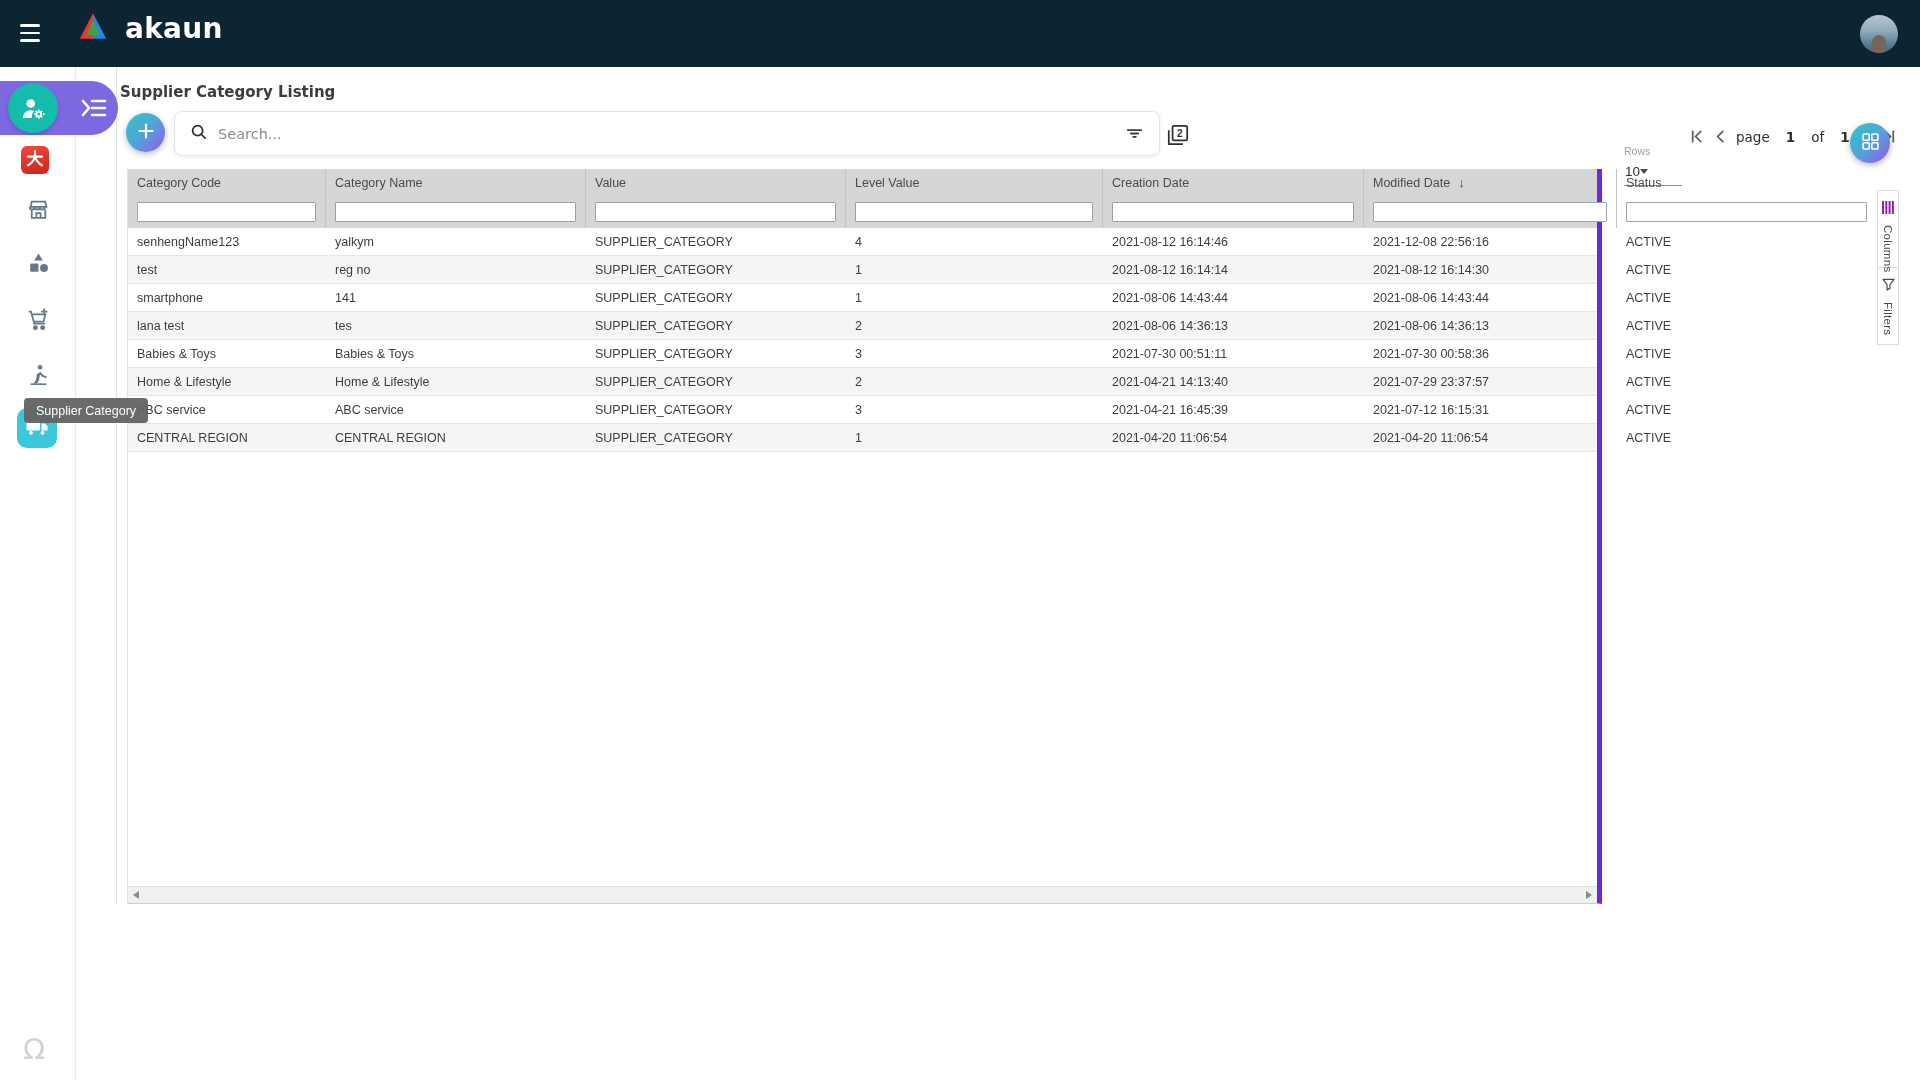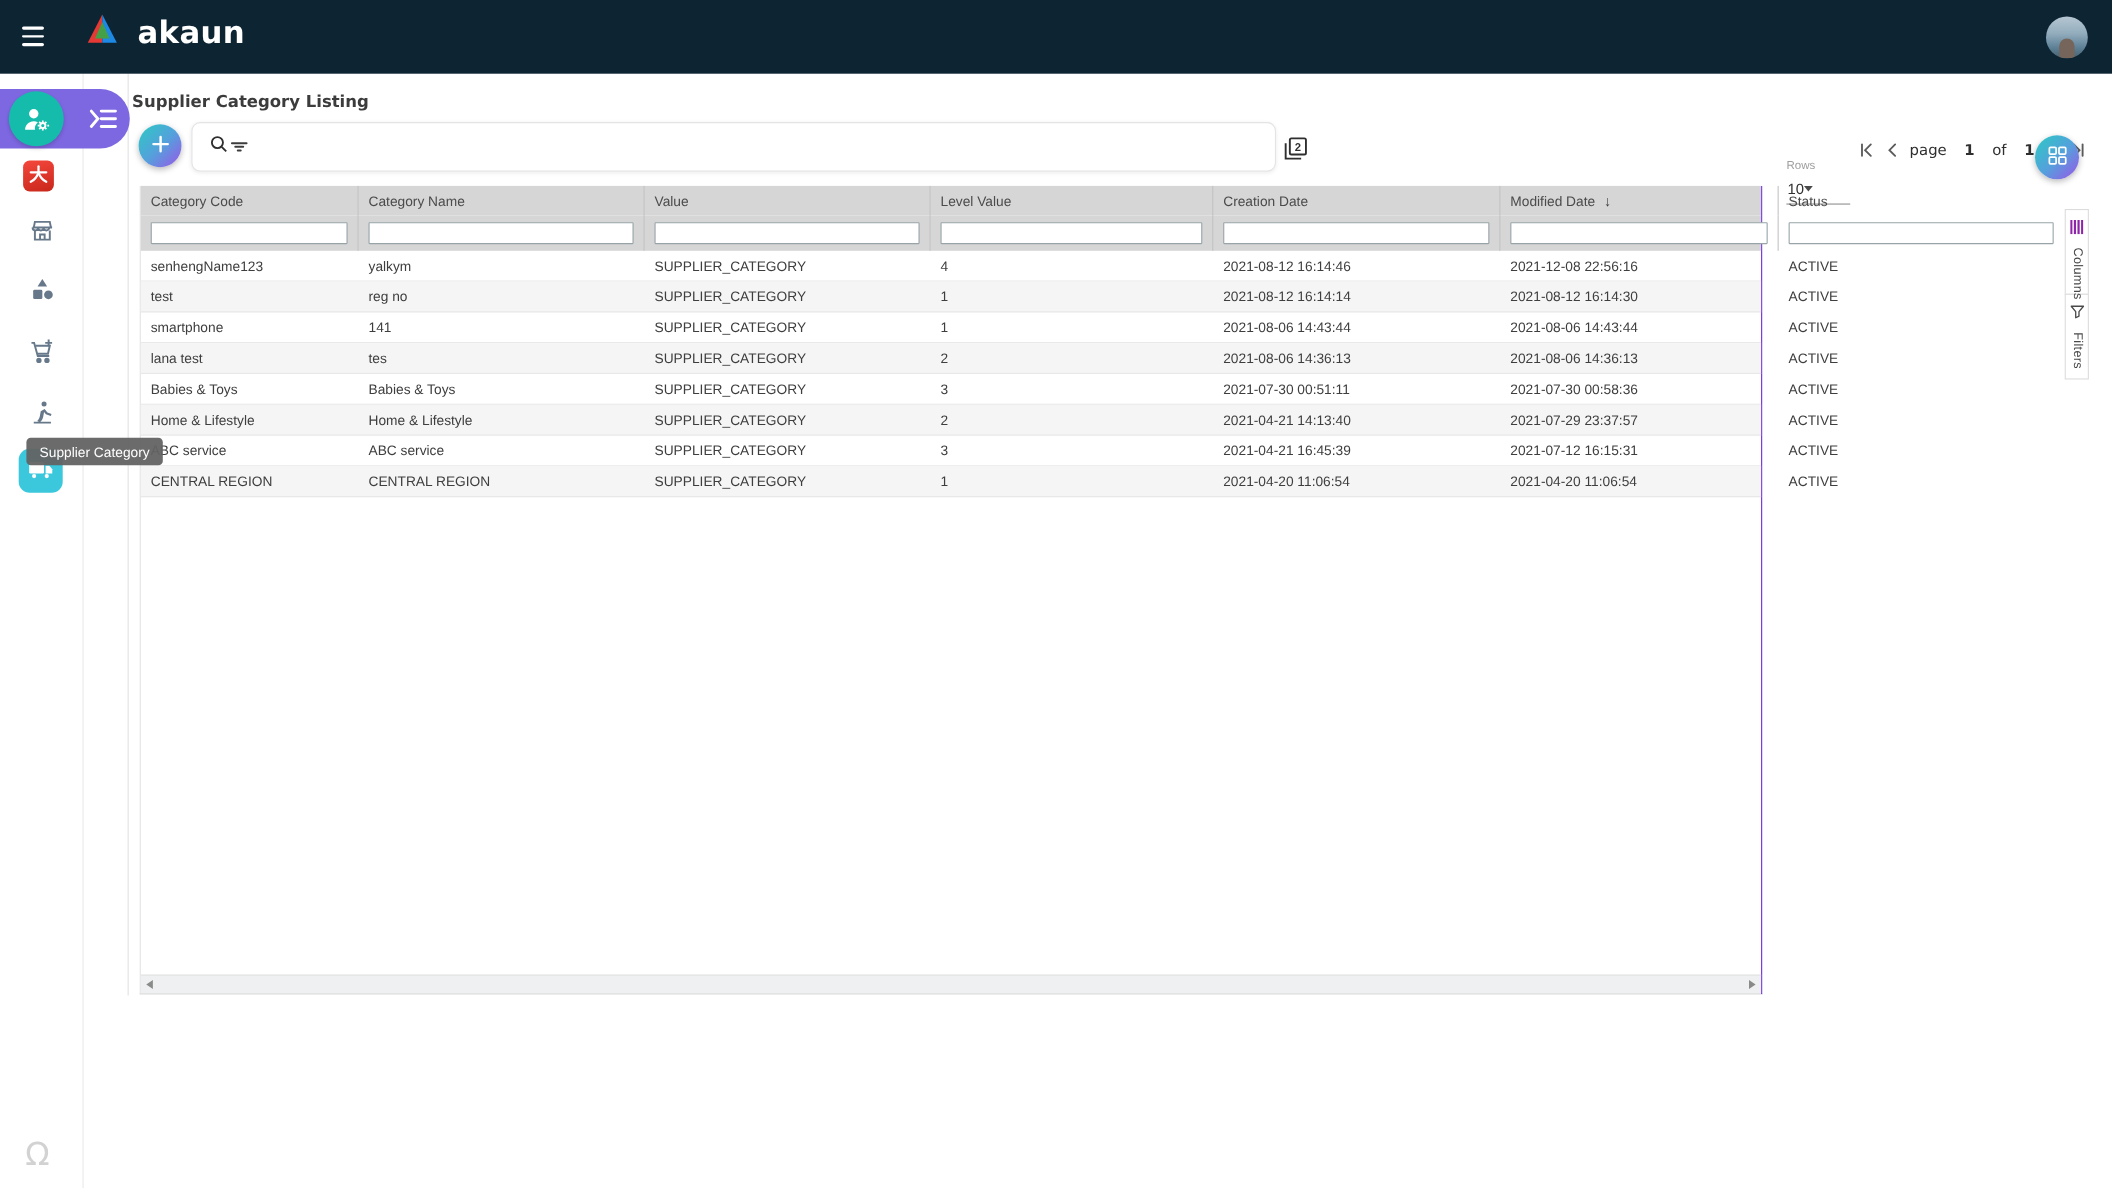--- a/index.html
+++ b/index.html
@@ -40,21 +40,21 @@
   .rows-label{font-size:10.5px;color:#9e9e9e;margin-top:34px;}
   .rows-select{display:flex;justify-content:flex-start;align-items:center;border-bottom:1px solid #8f8f8f;width:58px;padding:7px 2px 6px 1px;font-size:13.5px;color:#2f2f2f;cursor:pointer;background:none;}
   .caret{width:0;height:0;border-left:4.5px solid transparent;border-right:4.5px solid transparent;border-top:5px solid #4a4a4a;}
   .pagination{position:absolute;left:1612px;top:61px;display:flex;align-items:center;gap:7px;font-size:13.5px;color:#2f2f2f;}
   .pg-btn{background:none;border:none;cursor:pointer;display:flex;align-items:center;}
   .pg-text{display:flex;gap:16px;align-items:baseline;font-family:"DejaVu Sans",sans-serif;}
   .pg-num{font-weight:700;}
   .grid-btn{position:absolute;left:1774px;top:56px;width:40px;height:40px;border-radius:50%;border:none;cursor:pointer;background:linear-gradient(135deg,#2bcac3 0%,#55a0dc 52%,#9b55e8 100%);display:flex;align-items:center;justify-content:center;box-shadow:0 2px 6px rgba(0,0,0,.28);}
 
   
-  .table-wrap{position:absolute;left:51px;top:102px;width:1475px;height:735px;border-left:1px solid #e3e3e3;border-right:1px solid #6d28d9;border-bottom:1px solid #cfcfcf;background:#fff;}
+  .table-wrap{position:absolute;left:51px;top:102px;width:1475px;height:735px;border-left:1px solid #e3e3e3;border-right:5px solid #6d28d9;border-bottom:1px solid #cfcfcf;background:#fff;}
   .grid7{display:grid;grid-template-columns:198px 260px 260px 257px 261px 253px 259px;}
   .thead{background:#d6d6d6;height:27px;}
   .th{display:flex;align-items:center;padding-left:9px;font-size:12.5px;color:#4b4b4b;border-right:1px solid #c3c3c3;cursor:pointer;}
   .th:last-child{border-right:none;}
   .sort-arrow{margin-left:8px;font-size:13px;color:#3d3d3d;}
   .tfilter{background:#d6d6d6;height:32px;}
   .tf{display:flex;align-items:center;padding:0 9px;border-right:1px solid #c3c3c3;}
   .tf:last-child{border-right:none;}
   .tf input{width:100%;height:20px;border:1px solid #98a4a8;border-radius:1px;background:#fff;outline:none;font-size:12px;padding:0 4px;color:#333;}
   .trow{height:28px;border-bottom:1px solid #e7e7e7;font-size:12.5px;color:#3e3e3e;cursor:pointer;}
@@ -196,20 +196,21 @@
     </span>
   </button>
 
   <div class="search-box">
     <span>
       <svg width="18" height="18" viewBox="0 0 20 20" fill="none" stroke="#2f2f2f" stroke-width="1.9">
         <circle cx="8.5" cy="8.5" r="5.6"></circle>
         <path d="M12.8 12.8l4.6 4.6"></path>
       </svg>
     </span>
+    <input class="search-input" type="text" placeholder="Search..." style="">
     <button class="sb-filter-btn">
       <svg width="19" height="19" viewBox="0 0 20 20" stroke="#3c3c3c" stroke-width="1.9" stroke-linecap="round">
         <path d="M3 6.5h14M6.2 10h7.6M8.6 13.5h2.8"></path>
       </svg>
     </button>
   </div>
 
   <button class="copy-btn">
     <svg width="26" height="26" viewBox="0 0 24 24" fill="none" stroke="#2f2f2f" stroke-width="1.6">
       <rect x="7" y="3.5" width="13.5" height="13.5" rx="1.3"></rect>

